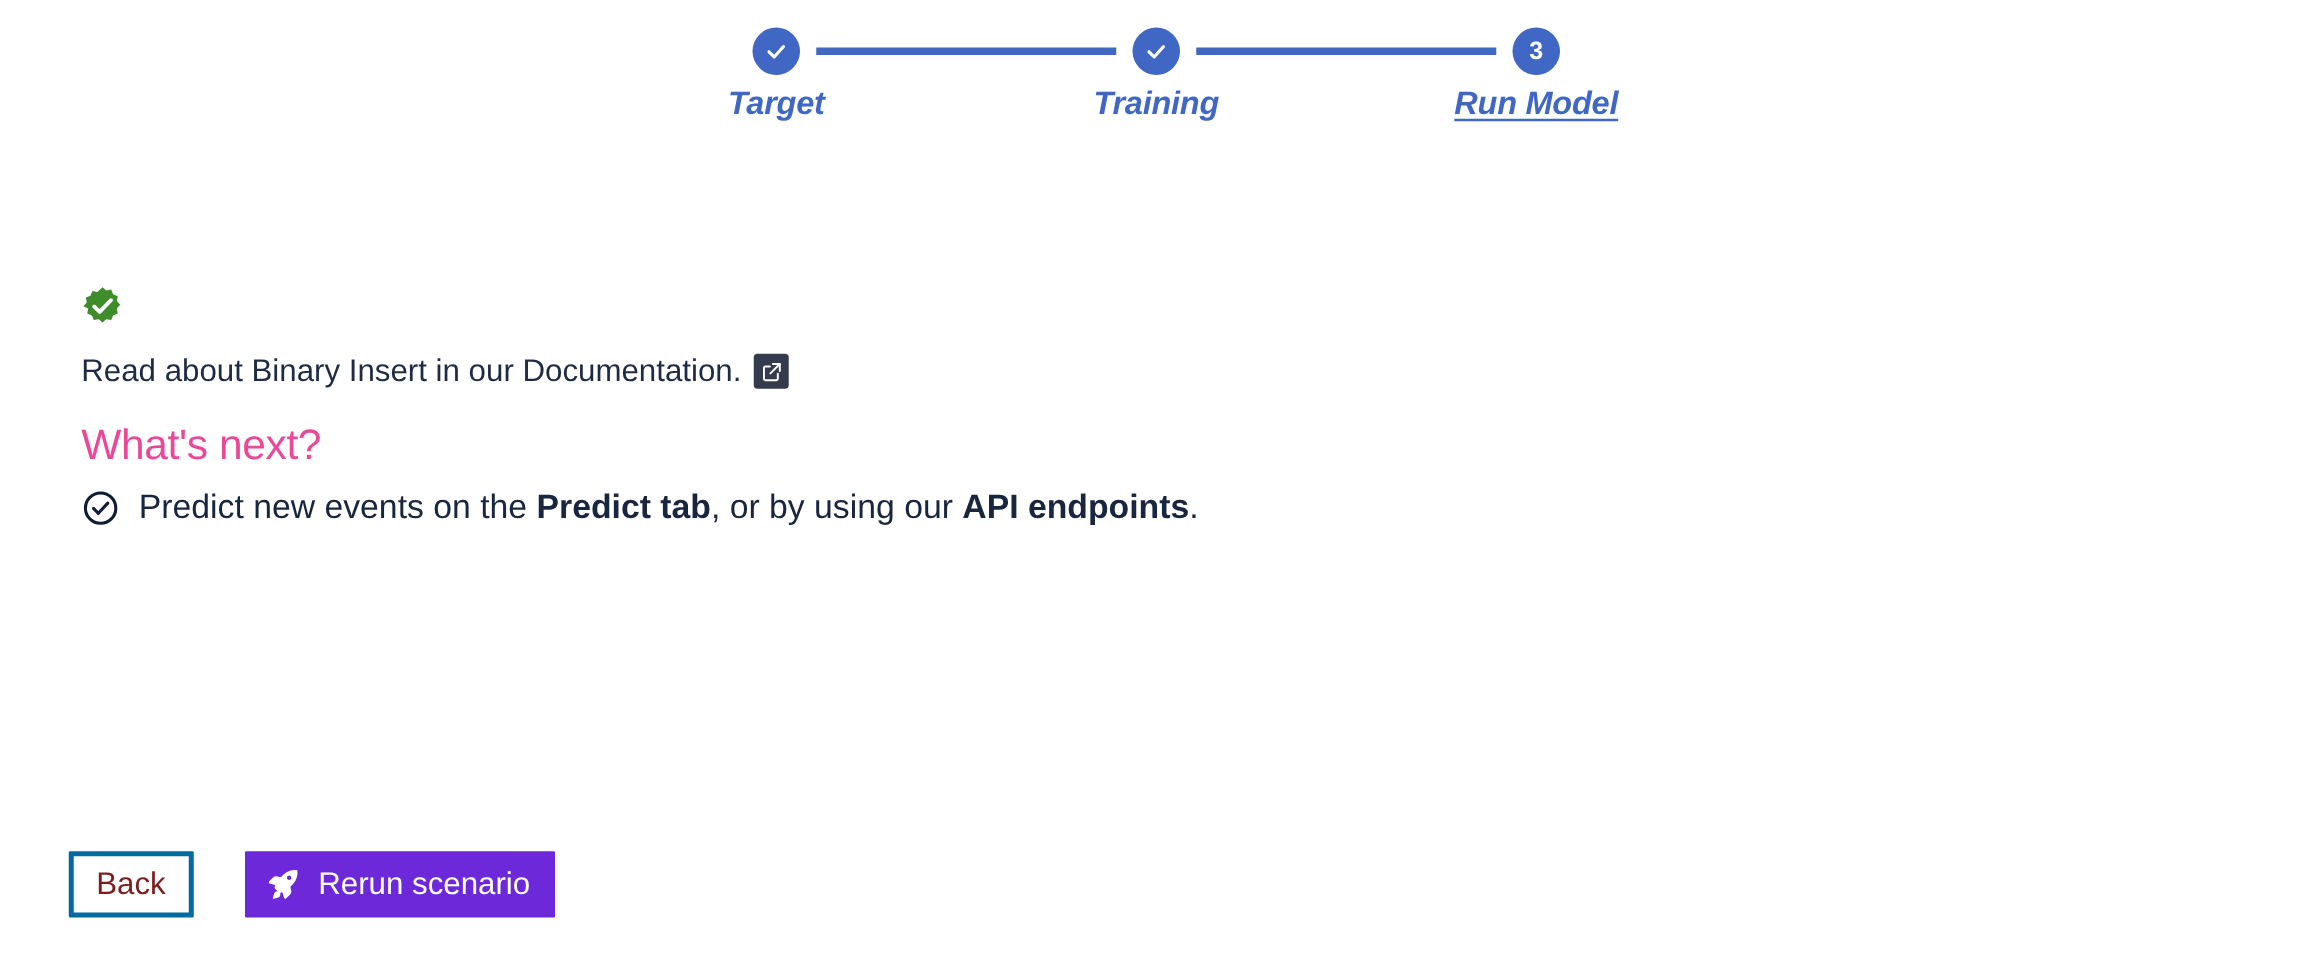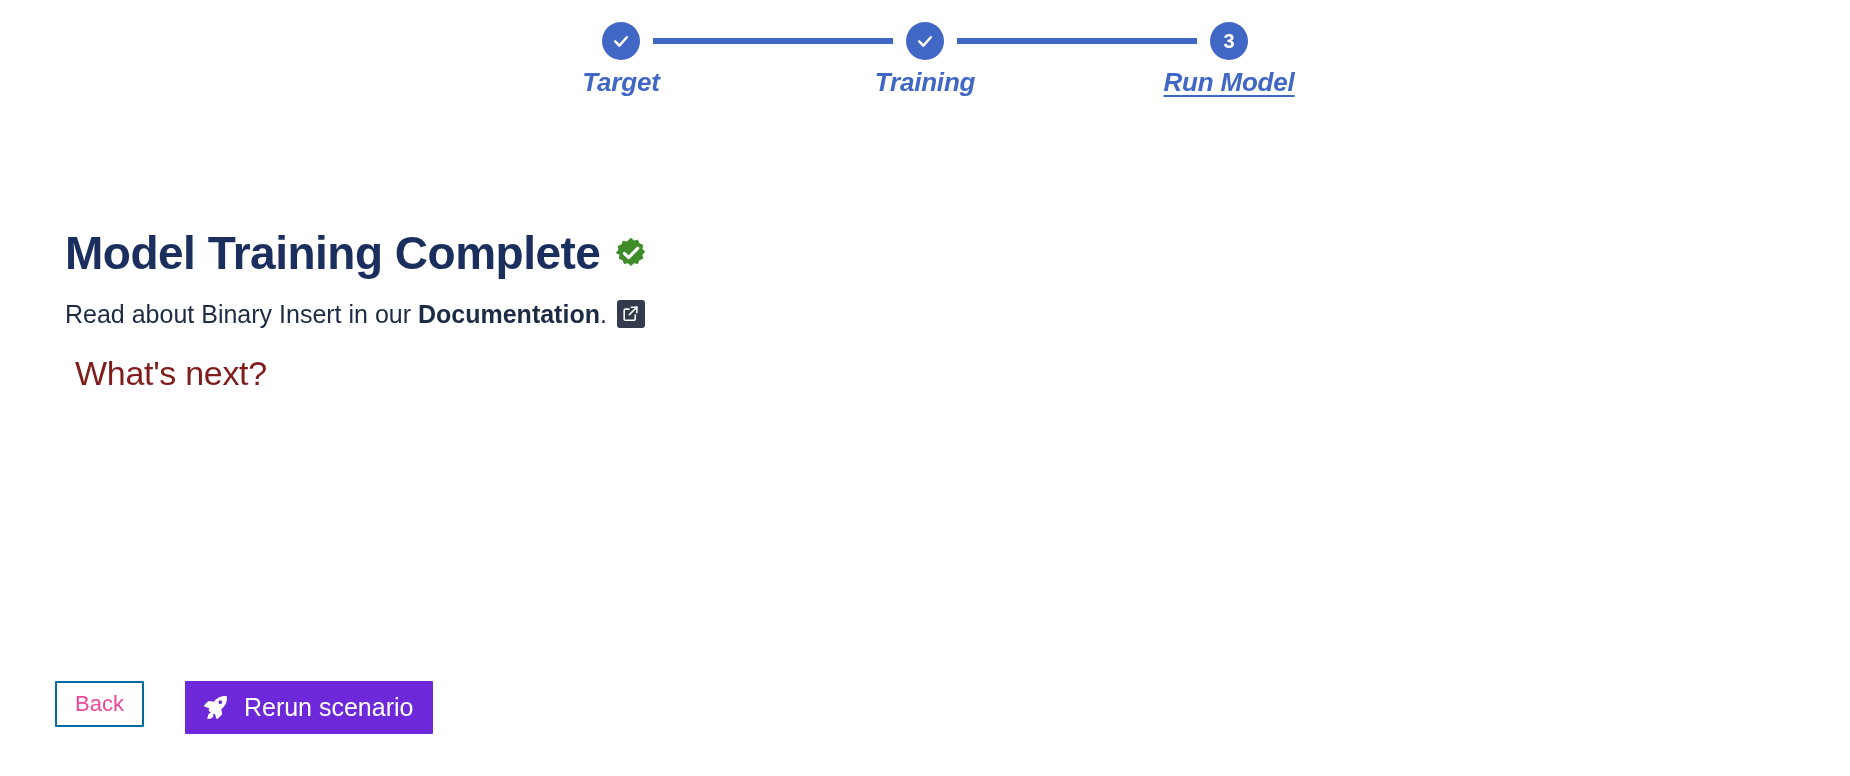--- a/index.html
+++ b/index.html
@@ -96,37 +96,37 @@
 
   .doc-line {
     margin-top: 20px;
     font-size: 25px;
     color: #1d2b44;
     display: flex;
     align-items: center;
     gap: 10px;
     line-height: 1.2;
   }
-  .doc-line b { font-weight: 700; }
+  .doc-line b { font-weight: 400; }
   .ext-link-icon {
     display: inline-flex;
     align-items: center;
     justify-content: center;
     width: 28px;
     height: 28px;
     background: #343b4d;
     border-radius: 3px;
     flex: 0 0 auto;
   }
 
   h2.whats-next {
-    margin: 26px 0 0 10px;
+    margin: 26px 0 0 0;
     font-size: 34px;
     font-weight: 400;
-    color: #7f1d1d;
+    color: #ec4899;
     letter-spacing: -0.3px;
     line-height: 1.1;
   }
 
   ul.next-list {
     list-style: none;
     margin: 14px 0 0 0;
     padding: 0;
   }
   ul.next-list li {
@@ -145,23 +145,23 @@
   .button-row {
     position: absolute;
     left: 55px;
     top: 681px;
     display: flex;
     align-items: flex-start;
     gap: 41px;
   }
   .btn-back {
     background: #ffffff;
-    border: 2px solid #0369a1;
-    color: #ec4899;
-    font-size: 22px;
+    border: 4px solid #0369a1;
+    color: #7f1d1d;
+    font-size: 25px;
     font-family: "Liberation Sans", sans-serif;
     padding: 10px 18px;
     line-height: 1;
     cursor: pointer;
     border-radius: 1px;
   }
   .btn-rerun {
     background: #6d28d9;
     border: none;
     color: #ffffff;
@@ -215,21 +215,20 @@
       </div>
       <div class="step-label active">Run Model</div>
     </div>
 
   </div>
 </div>
 
 <div class="content">
 
   <div class="title-row">
-    <h1 class="page-title">Model Training Complete</h1>
     <span>
       <svg class="verified-badge" width="34" height="34" viewBox="0 0 24 24">
         <path fill="#3f8c2a" d="M12 1.2l2.1 1.9 2.8-.5 1.1 2.6 2.6 1.1-.5 2.8 1.9 2.1-1.9 2.1.5 2.8-2.6 1.1-1.1 2.6-2.8-.5-2.1 1.9-2.1-1.9-2.8.5-1.1-2.6-2.6-1.1.5-2.8L1.2 12l1.9-2.1-.5-2.8 2.6-1.1 1.1-2.6 2.8.5z"></path>
         <polyline points="7.3,12.2 10.4,15.2 16.8,8.6" fill="none" stroke="#ffffff" stroke-width="2.2" stroke-linecap="round" stroke-linejoin="round"></polyline>
       </svg>
     </span>
   </div>
 
   <div class="doc-line">
     <span>
@@ -242,20 +241,31 @@
         <path d="M18 14v5a1.5 1.5 0 0 1-1.5 1.5h-11A1.5 1.5 0 0 1 4 19V8a1.5 1.5 0 0 1 1.5-1.5H10"></path>
       </svg>
     </span>
   </div>
 
   <h2 class="whats-next">What's next?</h2>
 
   <ul class="next-list">
 
 
+    <li>
+      <span>
+        <svg class="check-circle" width="31" height="31" viewBox="0 0 24 24" fill="none" stroke="#0f1c35" stroke-width="1.9" stroke-linecap="round" stroke-linejoin="round">
+          <circle cx="12" cy="12" r="9.4"></circle>
+          <polyline points="7.6,12.2 10.6,15.2 16.4,8.9"></polyline>
+        </svg>
+      </span>
+      <span>
+        <span>Predict new events on the </span><b>Predict tab</b><span>, or by using our </span><b>API endpoints</b><span>.</span>
+      </span>
+    </li>
 
 
   </ul>
 </div>
 
 <div class="button-row">
   <button class="btn-back">Back</button>
   <button class="btn-rerun">
     <span>
       <svg class="rocket-icon" width="29" height="29" viewBox="0 0 24 24" fill="#ffffff">

